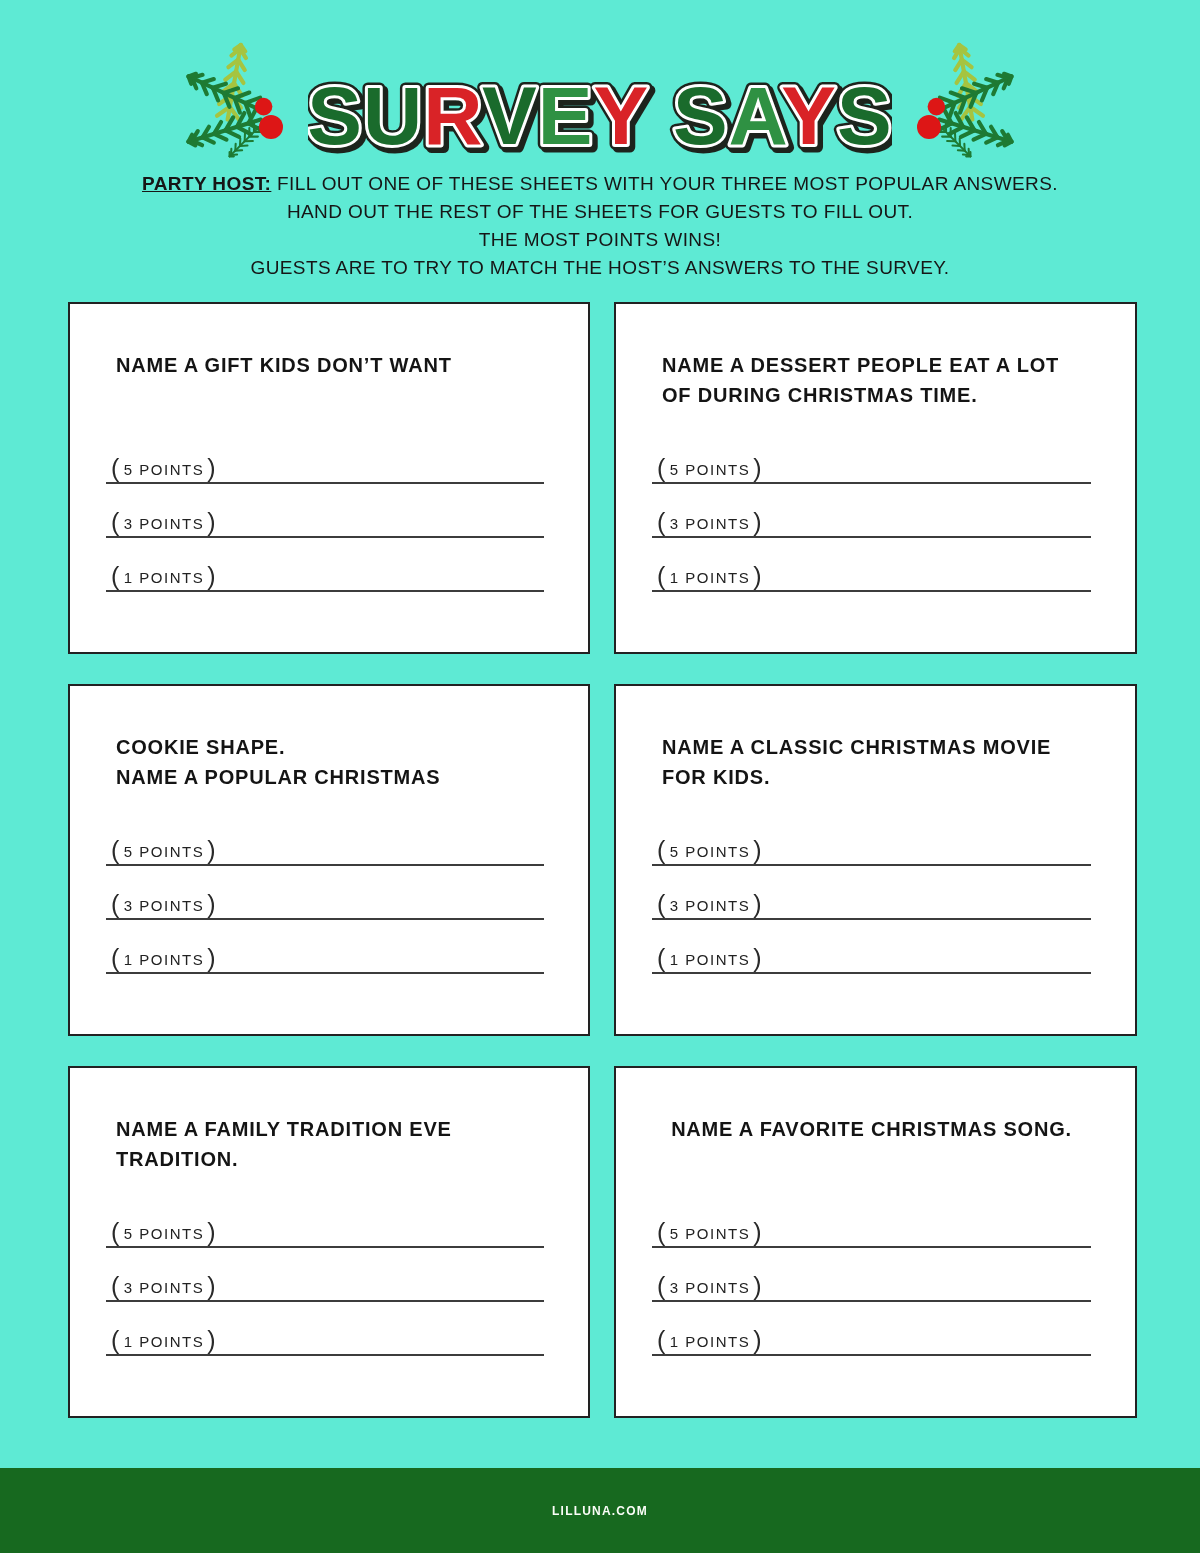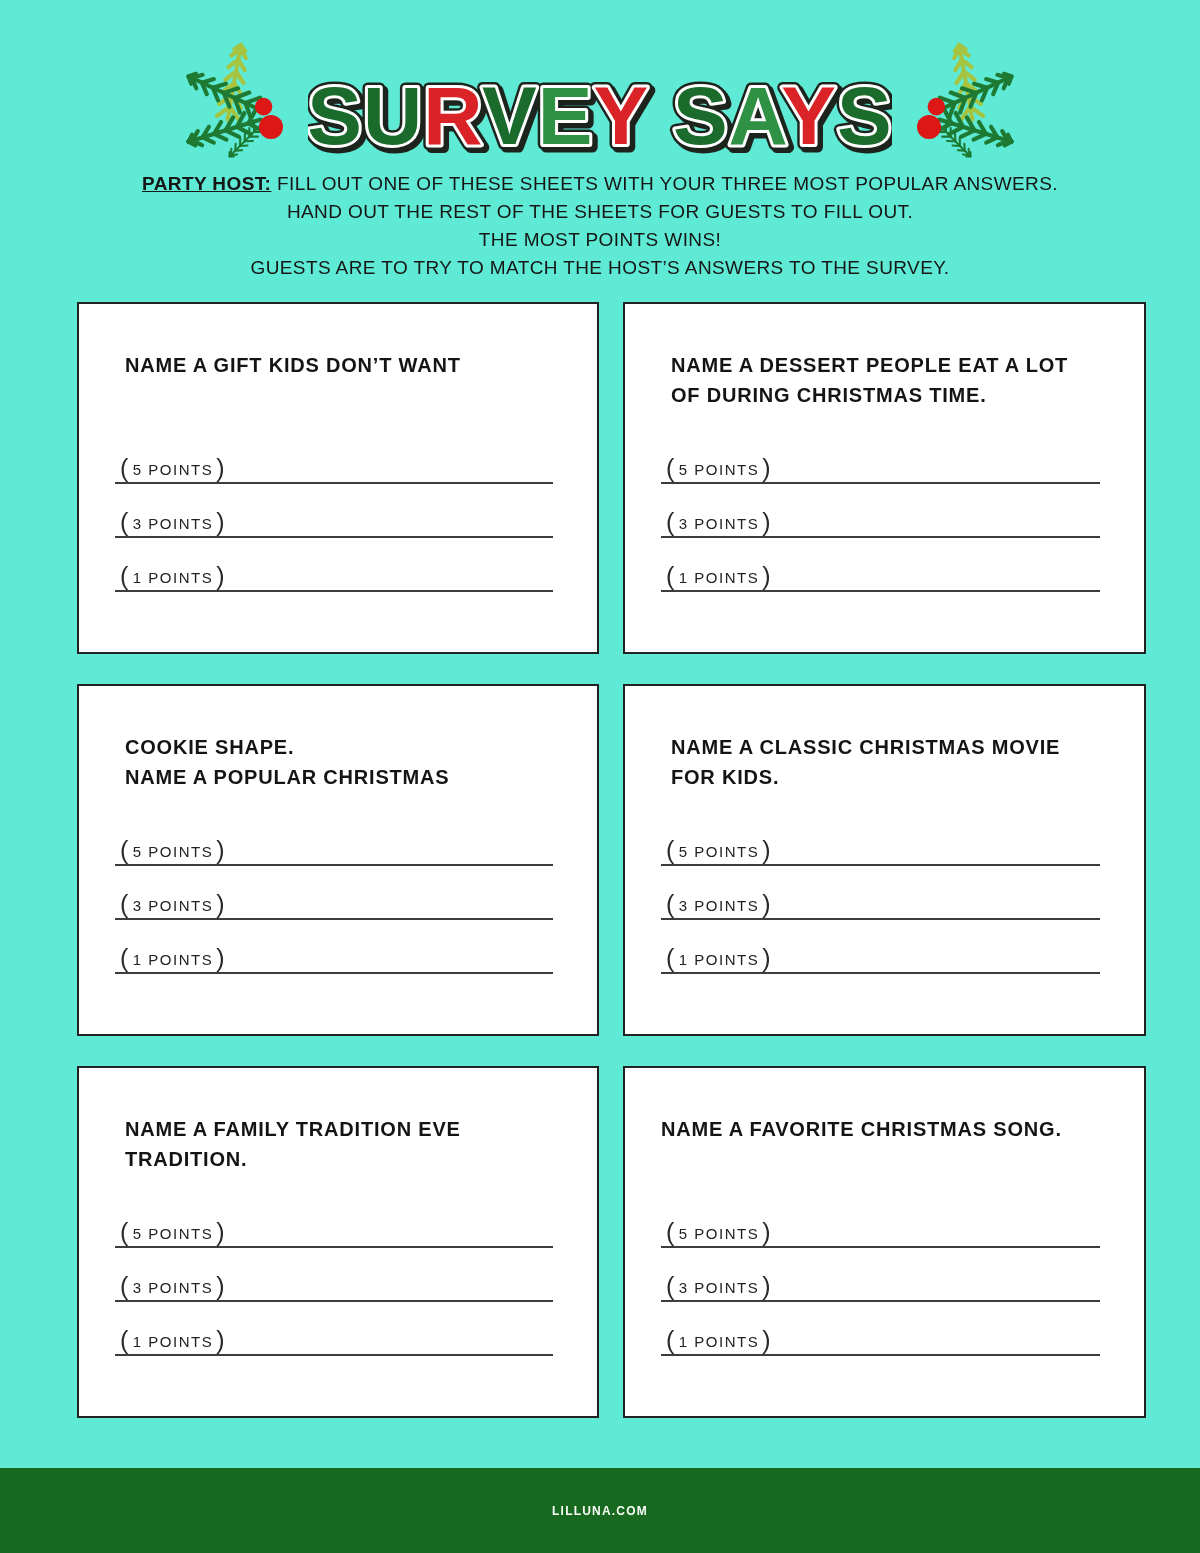--- a/index.html
+++ b/index.html
@@ -14,27 +14,27 @@
   .decor.right svg{transform:scaleX(-1);}
   #title-svg{width:584px;height:118px;margin-top:8px;flex:0 0 auto;}
   #title-svg text{font-family:"Liberation Sans",sans-serif;font-weight:bold;font-size:82px;letter-spacing:1px;}
 
   
   .instructions{position:absolute;top:170px;left:0;width:100%;text-align:center;
                 font-size:19px;line-height:28px;letter-spacing:.4px;color:#161616;}
   .instr-line b{font-weight:bold;text-decoration:underline;}
 
   
-  .grid{position:absolute;left:77px;top:302px;display:grid;
+  .grid{position:absolute;left:68px;top:302px;display:grid;
         grid-template-columns:522px 523px;column-gap:24px;row-gap:30px;}
   .card{height:352px;box-sizing:border-box;border:2px solid #222222;background:#ffffff;
         display:flex;flex-direction:column;padding:46px 44px 60px 36px;}
   .card-question{font-weight:bold;font-size:20px;line-height:30px;letter-spacing:.8px;
                  color:#141414;margin-left:10px;}
-  .card-question.centered{margin-left:0;}
+  .card-question.centered{text-align:center;margin-left:0;}
   .q-line{white-space:nowrap;}
   .card-points{margin-top:auto;}
   .point-row{border-bottom:2px solid #3c3c3c;display:flex;align-items:flex-end;padding-bottom:2px;}
   .point-row + .point-row{margin-top:26px;}
   .point-label{display:inline-flex;align-items:center;font-size:15px;letter-spacing:1.5px;
                color:#222222;padding-left:2px;white-space:nowrap;}
   .paren{font-size:25px;font-weight:400;line-height:24px;padding:0 3px;color:#2a2a2a;}
   .pts{position:relative;top:1px;}
 
   

